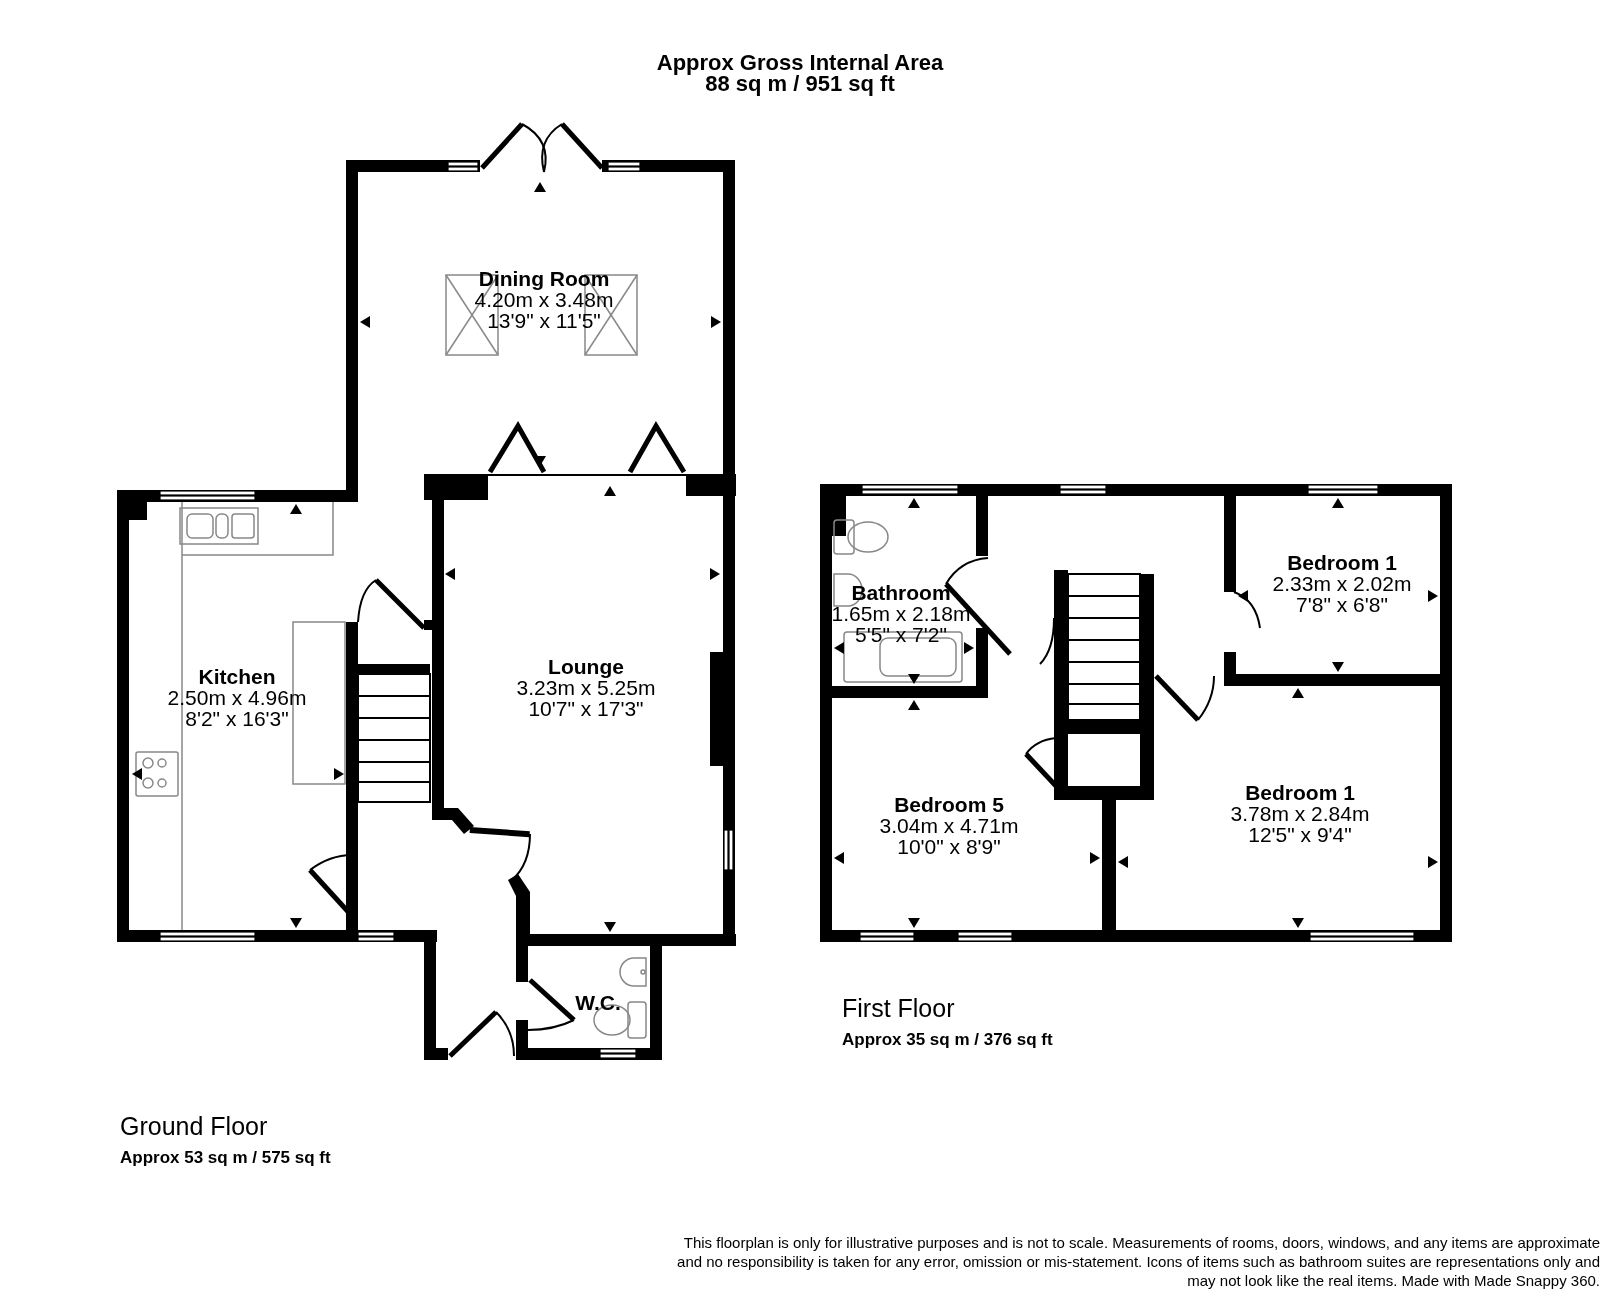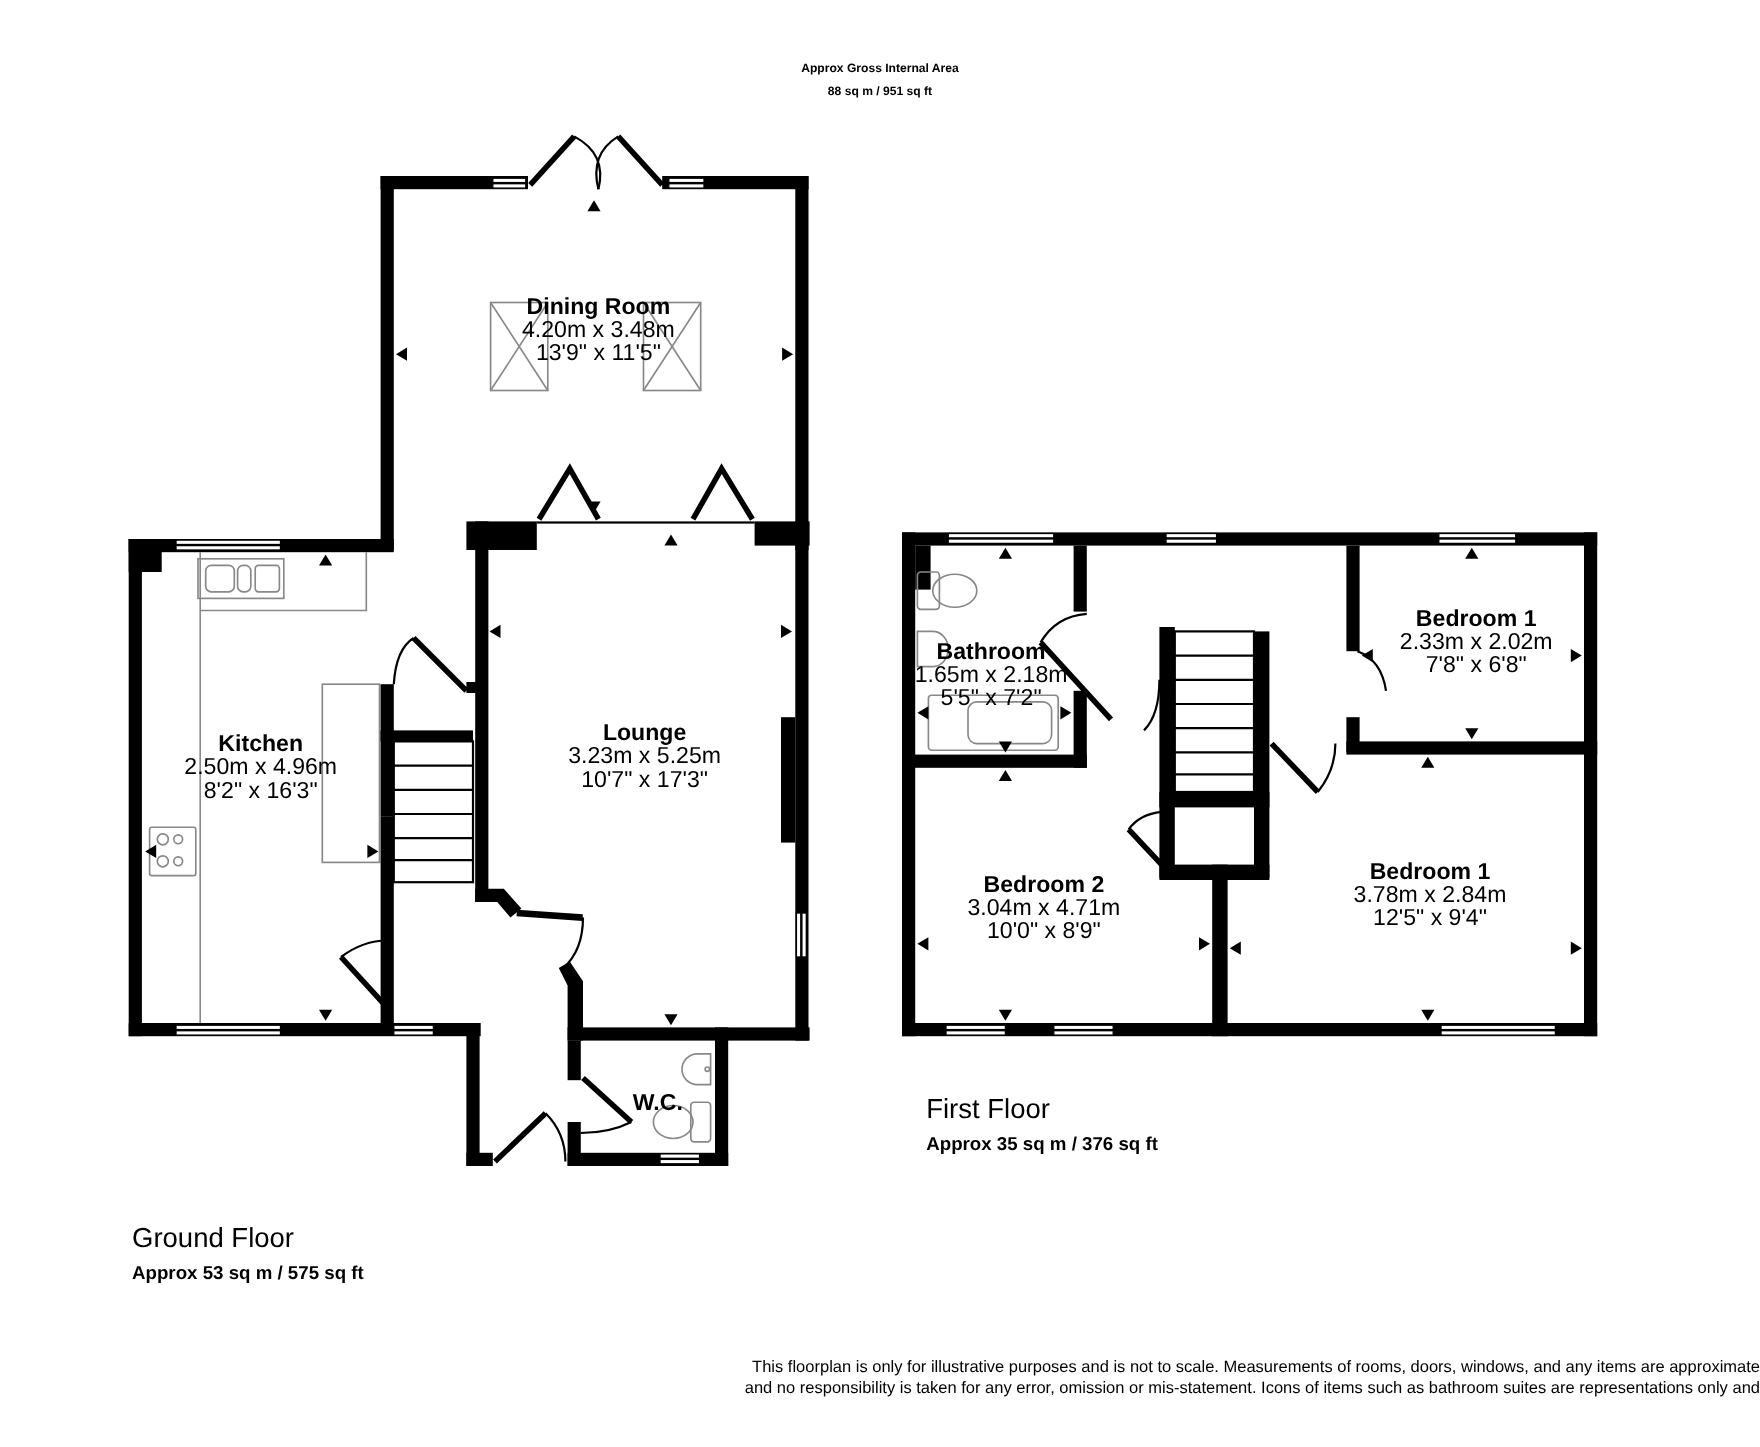--- a/index.html
+++ b/index.html
@@ -1,18 +1,18 @@
 <!DOCTYPE html>
 <html><head>
 <meta charset="utf-8">
 <style>
   html, body { margin:0; padding:0; background:#ffffff; }
   body { width:1600px; height:1315px; position:relative; overflow:hidden; font-family:"Liberation Sans", sans-serif; color:#000; }
   .abs { position:absolute; }
-  .title { left:0; width:1600px; top:52px; text-align:center; font-weight:bold; font-size:11px; line-height:21px; }
+  .title { left:0; width:1600px; top:52px; text-align:center; font-weight:bold; font-size:22px; line-height:21px; }
   .floor-name { font-size:25px; line-height:28px; }
   .floor-area { font-weight:bold; font-size:17px; line-height:20px; margin-top:8px; }
   .disclaimer { left:0; width:1600px; top:1233px; text-align:right; font-size:15px; line-height:19px; }
   svg { position:absolute; left:0; top:0; }
   .room-label { position:absolute; text-align:center; font-size:21px; line-height:21px; white-space:nowrap; transform:translateX(-50%); }
   .room-label .rn { font-weight:bold; }
   .wall { fill:#000; }
   .fix { fill:none; stroke:#888; stroke-width:1.5; }
   .win { fill:#fff; stroke:#000; stroke-width:1.2; }
   .door { stroke:#000; stroke-width:5; fill:none; }
@@ -289,21 +289,21 @@
   <div class="rn">Bathroom</div>
   <div>1.65m x 2.18m</div>
   <div>5'5" x 7'2"</div>
 </div>
 <div class="room-label" style="left:1342px; top:552px;">
   <div class="rn">Bedroom 1</div>
   <div>2.33m x 2.02m</div>
   <div>7'8" x 6'8"</div>
 </div>
 <div class="room-label" style="left:949px; top:794px;">
-  <div class="rn">Bedroom 2</div>
+  <div class="rn">Bedroom 5</div>
   <div>3.04m x 4.71m</div>
   <div>10'0" x 8'9"</div>
 </div>
 <div class="room-label" style="left:1300px; top:782px;">
   <div class="rn">Bedroom 1</div>
   <div>3.78m x 2.84m</div>
   <div>12'5" x 9'4"</div>
 </div>
 
 <div class="abs" style="left:120px; top:1112px;">
@@ -311,13 +311,14 @@
   <div class="floor-area">Approx 53 sq m / 575 sq ft</div>
 </div>
 <div class="abs" style="left:842px; top:994px;">
   <div class="floor-name">First Floor</div>
   <div class="floor-area">Approx 35 sq m / 376 sq ft</div>
 </div>
 
 <div class="abs disclaimer">
   <div>This floorplan is only for illustrative purposes and is not to scale. Measurements of rooms, doors, windows, and any items are approximate</div>
   <div>and no responsibility is taken for any error, omission or mis-statement. Icons of items such as bathroom suites are representations only and</div>
+  <div>may not look like the real items. Made with Made Snappy 360.</div>
 </div>
 
 </body></html>

